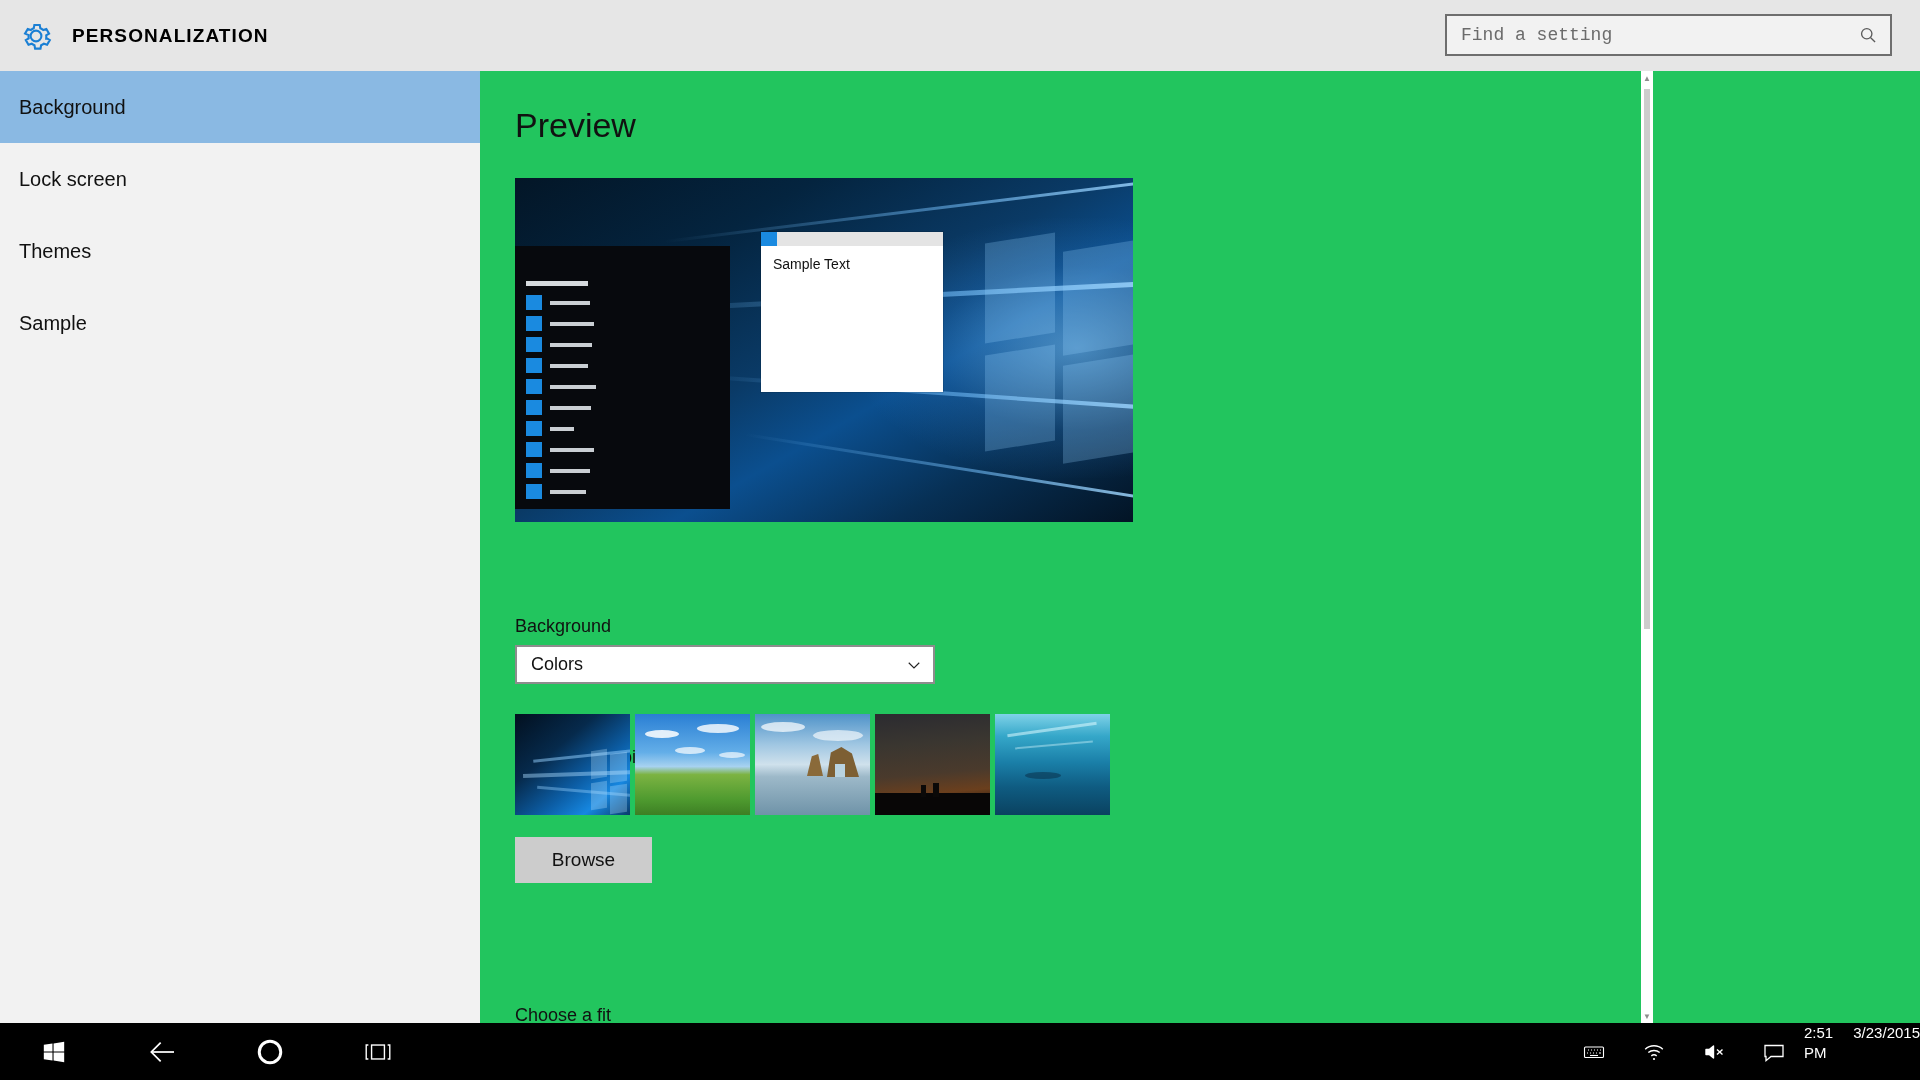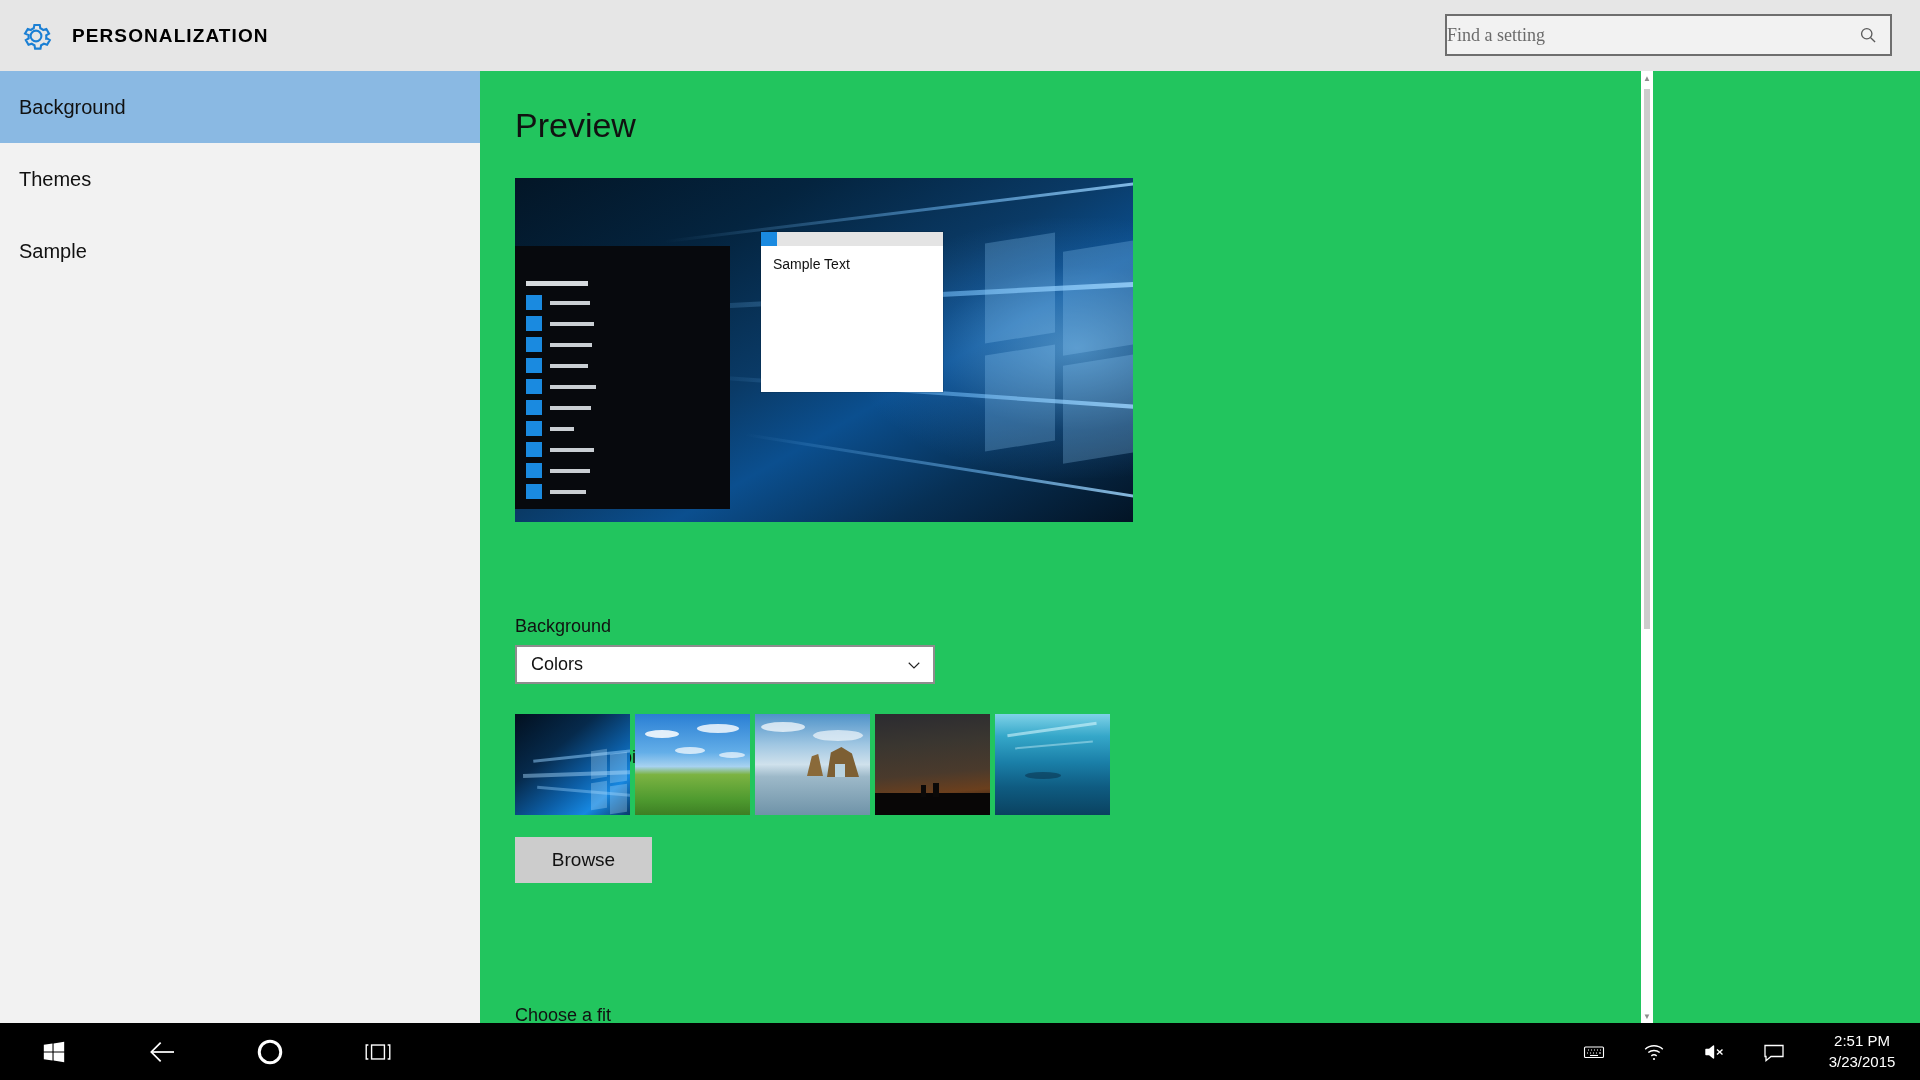--- a/index.html
+++ b/index.html
@@ -22,21 +22,22 @@
     color: #000; white-space: nowrap;
   }
   .search-box {
     position: absolute; right: 28px; top: 14px;
     width: 447px; height: 42px;
     background: #f2f2f2; border: 2px solid #6e6e6e;
     display: flex; align-items: center;
   }
   .search-input {
     flex: 1; height: 100%; border: 0; outline: 0; background: transparent;
-    font-family: Liberation Serif, serif; font-size: 18px; color: #6b6b6b;
+    font-family: Liberation Mono, monospace; font-size: 18px; color: #6b6b6b;
+    padding-left: 14px;
   }
   .search-input::placeholder { color: #6b6b6b; opacity: 1; }
   .search-icon-btn {
     width: 44px; height: 100%; display: flex; align-items: center; justify-content: center;
     background: transparent; border: 0; cursor: pointer;
   }
 
   
   .sidebar {
     position: absolute; top: 71px; left: 0; width: 480px; height: 952px;
@@ -156,21 +157,21 @@
     background: #000; display: flex; align-items: center;
   }
   .tb-btn {
     width: 108px; height: 57px; display: flex; align-items: center; justify-content: center;
     cursor: pointer;
   }
   .tray { position: absolute; right: 0; top: 0; height: 57px; display: flex; align-items: center; }
   .tray-icon { width: 60px; height: 57px; display: flex; align-items: center; justify-content: center; cursor: pointer; }
   .clock {
     width: 116px; height: 57px; color: #fff; font-size: 15px; line-height: 1.35;
-    display: flex; flex-direction: column; align-items: center; justify-content: center;
+    display: flex; flex-direction: row; justify-content: center;
     cursor: pointer;
   }
 </style>
 </head>
 <body>
 
 <div id="app">
 
   <div class="header">
     <div class="gear-wrap">
@@ -188,20 +189,23 @@
           <circle cx="10.5" cy="10.5" r="6.2"></circle>
           <line x1="15.2" y1="15.2" x2="20.5" y2="20.5"></line>
         </svg>
       </button>
     </div>
   </div>
 
   <div class="sidebar">
     <div class="nav-item active">
       <span>Background</span>
+    </div>
+    <div class="nav-item">
+      <span>Lock screen</span>
     </div>
     <div class="nav-item">
       <span>Themes</span>
     </div>
     <div class="nav-item">
       <span>Sample</span>
     </div>
   </div>
 
   <div class="content">

